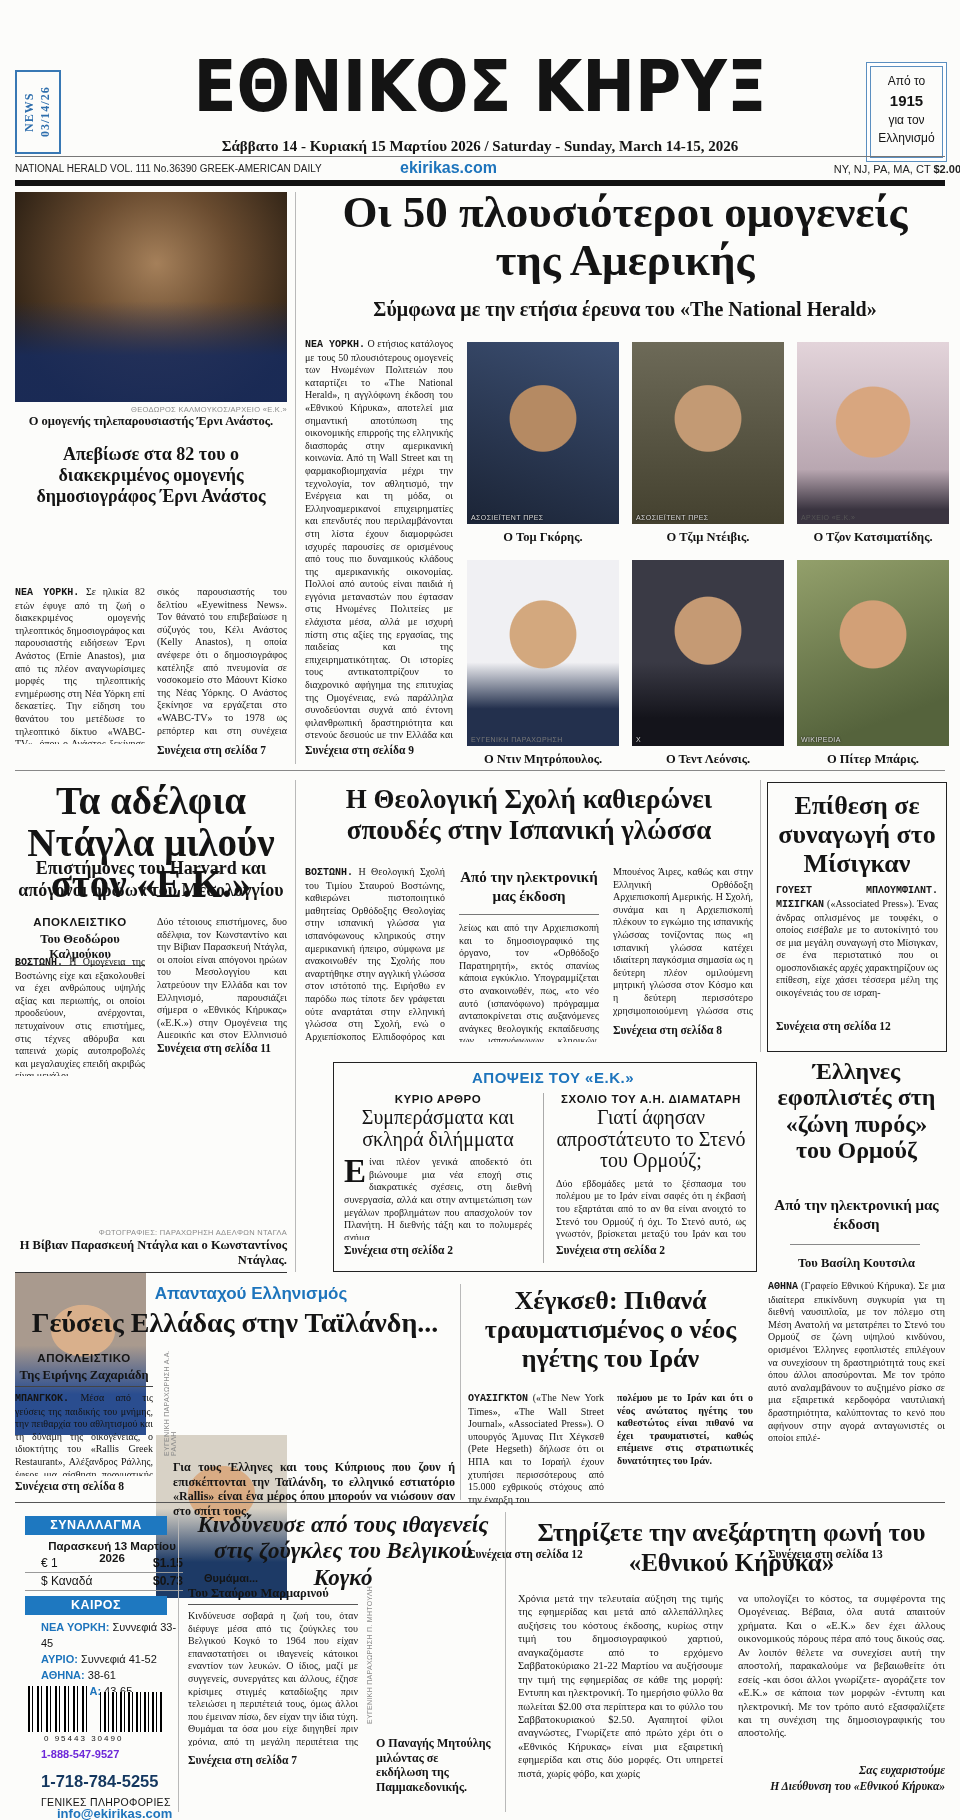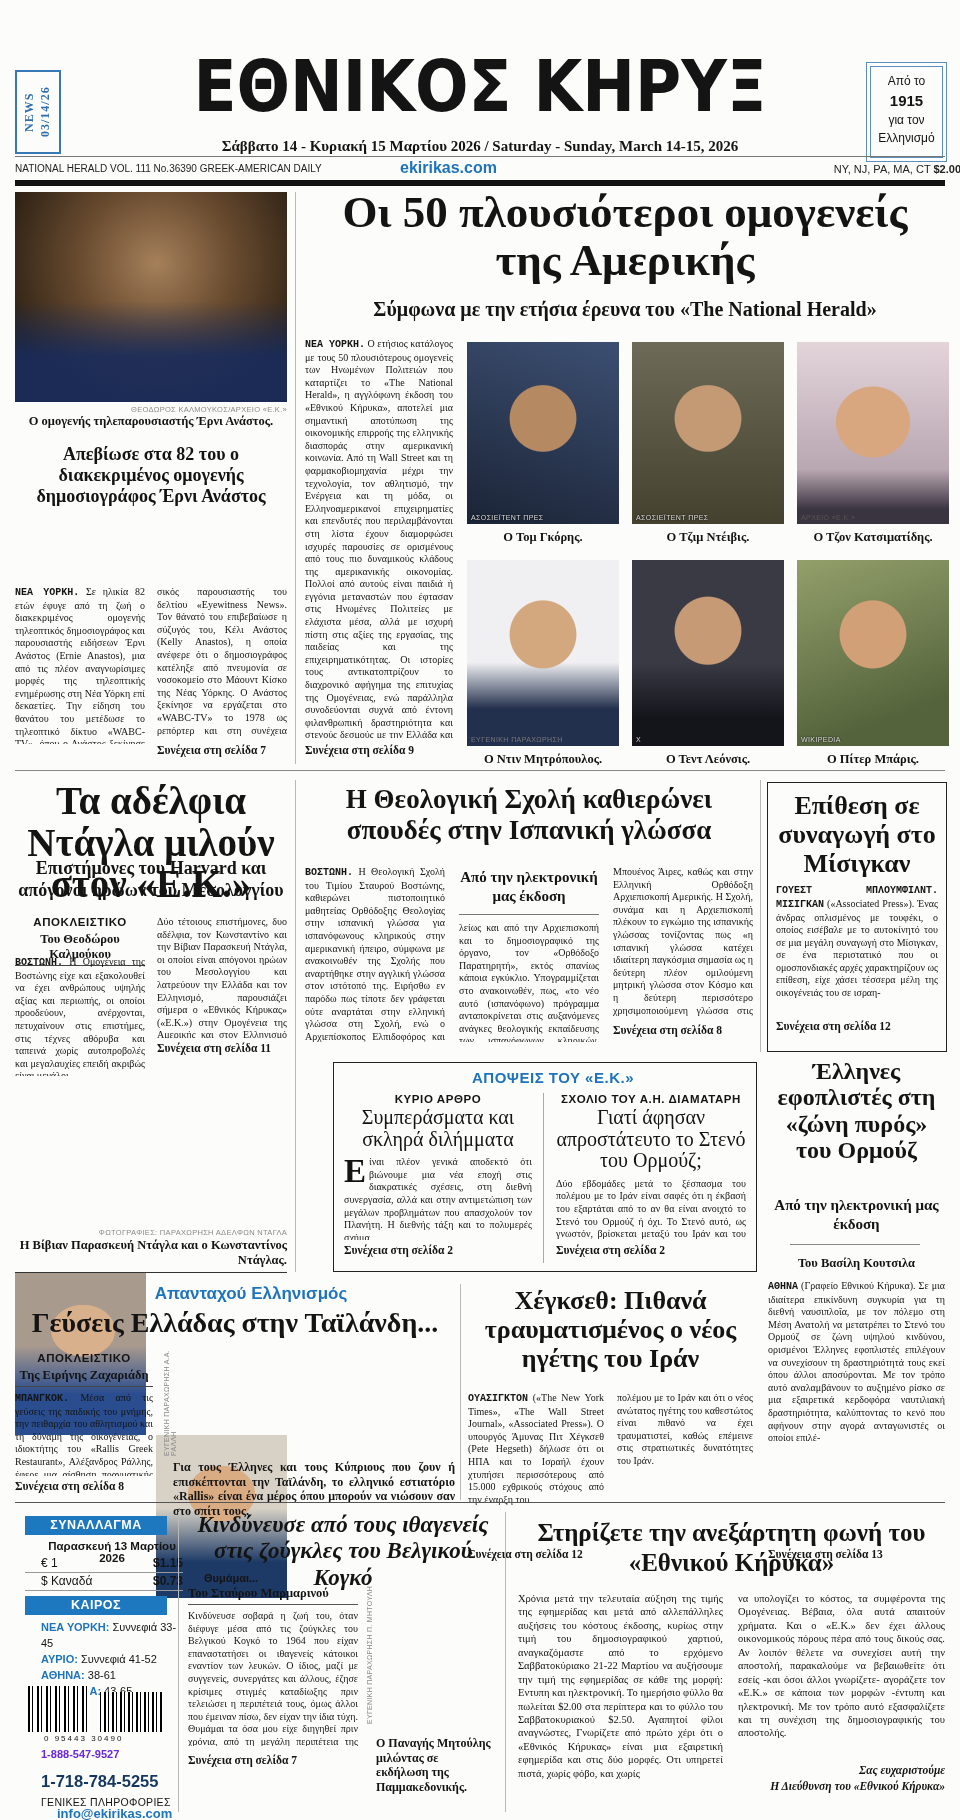--- a/index.html
+++ b/index.html
@@ -193,21 +193,21 @@
   <p class="abs bt" style="left:15px;top:1392px;width:138px;height:84px;"><b class="dl">ΜΠΑΝΓΚΟΚ.</b><span> Μέσα από τις γεύσεις της παιδικής του μνήμης, την πειθαρχία του αθλητισμού και τη δύναμη της οικογένειας, ο ιδιοκτήτης του «Rallis Greek Restaurant», Αλέξανδρος Ράλλης, έφερε μια αίσθηση πραγματικής ελληνικής φιλοξενίας</span></p>
   <div class="abs cont" style="left:15px;top:1480px;">Συνέχεια στη σελίδα 8</div>
   <div class="vcred" style="left:163px;top:1348px;height:108px;">ΕΥΓΕΝΙΚΗ ΠΑΡΑΧΩΡΗΣΗ Α.Α. ΡΑΛΛΗ</div>
 
   <div class="abs caption" style="left:173px;top:1460px;width:282px;text-align:justify;font-size:12px;">Για τους Έλληνες και τους Κύπριους που ζουν ή επισκέπτονται την Ταϊλάνδη, το ελληνικό εστιατόριο «Rallis» είναι ένα μέρος όπου μπορούν να νιώσουν σαν στο σπίτι τους.</div>
 
   <div class="vrule" style="left:460px;top:1284px;height:216px;"></div>
 
   <div class="abs hl" style="left:468px;top:1286px;width:285px;font-size:26px;line-height:1.12;">Χέγκσεθ: Πιθανά τραυματισμένος ο νέος ηγέτης του Ιράν</div>
   <p class="abs bt" style="left:468px;top:1392px;width:136px;height:148px;"><b class="dl">ΟΥΑΣΙΓΚΤΟΝ</b><span> («The New York Times», «The Wall Street Journal», «Associated Press»). Ο υπουργός Άμυνας Πιτ Χέγκσεθ (Pete Hegseth) δήλωσε ότι οι ΗΠΑ και το Ισραήλ έχουν χτυπήσει περισσότερους από 15.000 εχθρικούς στόχους από την έναρξη του</span></p>
-  <p class="abs bt" style="left:617px;top:1392px;width:136px;height:148px;">πολέμου με το Ιράν και ότι ο νέος ανώτατος ηγέτης του καθεστώτος είναι πιθανό να έχει τραυματιστεί, καθώς επέμεινε στις στρατιωτικές δυνατότητες του Ιράν.</p>
+  <p class="abs bt" style="left:617px;top:1392px;width:136px;height:148px;font-weight:bold;">πολέμου με το Ιράν και ότι ο νέος ανώτατος ηγέτης του καθεστώτος είναι πιθανό να έχει τραυματιστεί, καθώς επέμεινε στις στρατιωτικές δυνατότητες του Ιράν.</p>
   <div class="abs cont" style="left:468px;top:1548px;">Συνέχεια στη σελίδα 12</div>
 
   <div class="hrule" style="left:15px;top:1502px;width:930px;background:#555;"></div>
 
   <div class="abs bluebar" style="left:25px;top:1516px;width:142px;height:19px;">ΣΥΝΑΛΛΑΓΜΑ</div>
   <div class="abs sans ctr" style="left:25px;top:1540px;width:142px;font-weight:bold;font-size:11.5px;">Παρασκευή 13 Μαρτίου 2026</div>
   <div class="abs sans" style="left:25px;top:1556px;width:142px;font-size:12px;border-bottom:1px solid #999;padding-bottom:2px;">
     <span>€ 1</span>
     <b style="float:right;">$1.15</b>
   </div>

